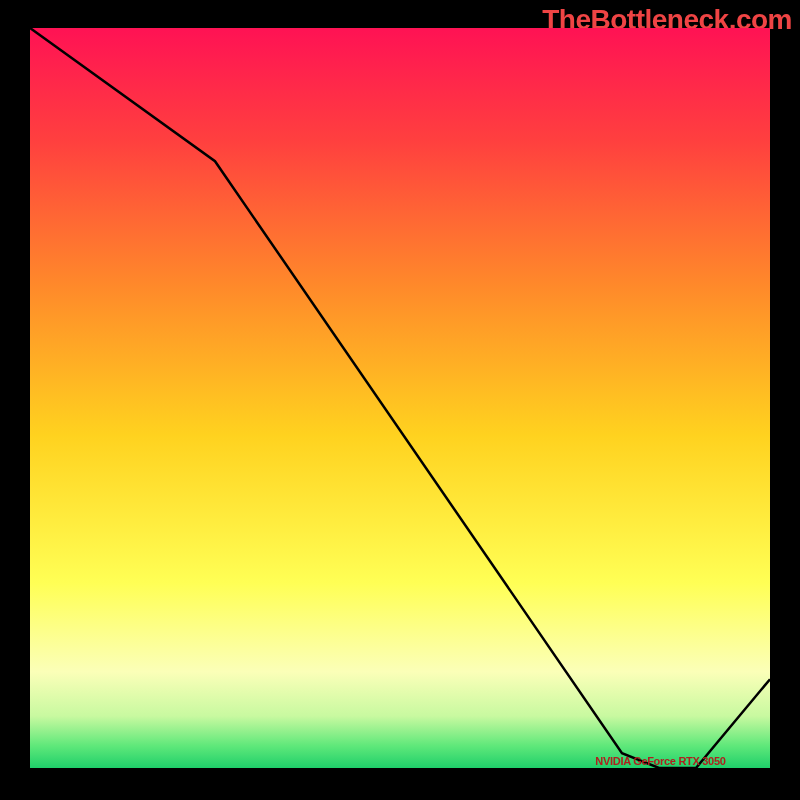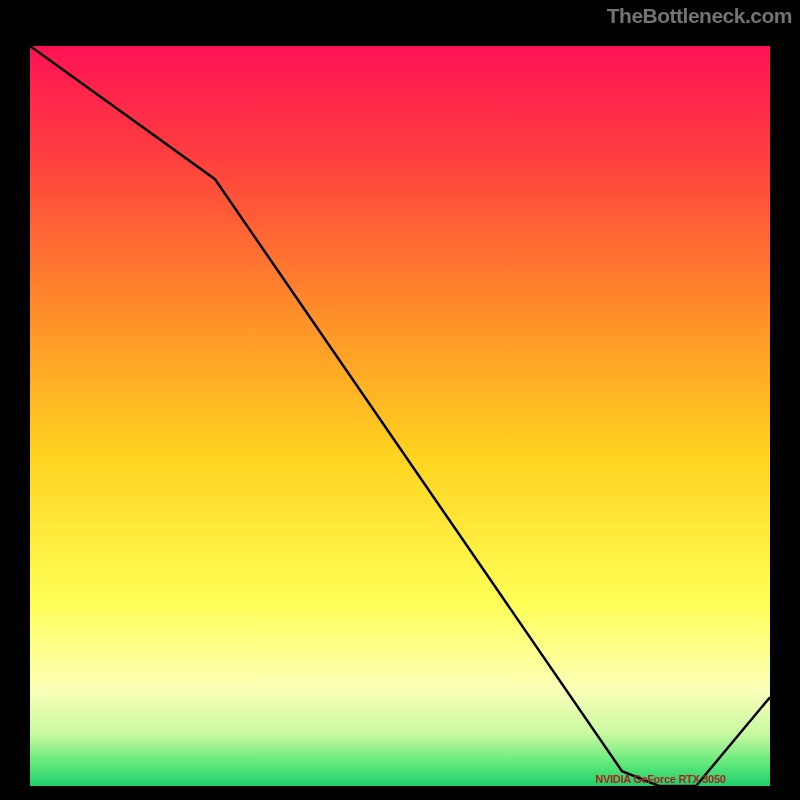--- a/index.html
+++ b/index.html
@@ -13,33 +13,33 @@
   }
   .frame {
     position: relative;
     width: 800px;
     height: 800px;
     background: #000;
   }
   .plot {
     position: absolute;
     left: 30px;
-    top: 46px;
+    top: 28px;
     width: 740px;
     height: 740px;
   }
   .plot svg {
     display: block;
   }
   .watermark {
     position: absolute;
     top: 4px;
     right: 8px;
-    font-size: 21px;
-    color: #737373;
+    font-size: 28px;
+    color: #ef4444;
     font-weight: 600;
     letter-spacing: -0.5px;
   }
   .x-anno {
     position: absolute;
     font-size: 11px;
     color: #b01e1e;
     font-weight: 700;
     letter-spacing: -0.3px;
     white-space: nowrap;

